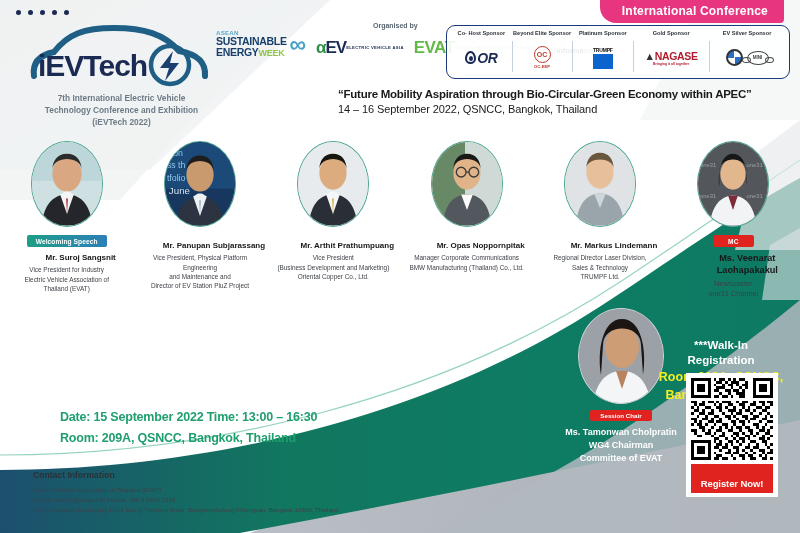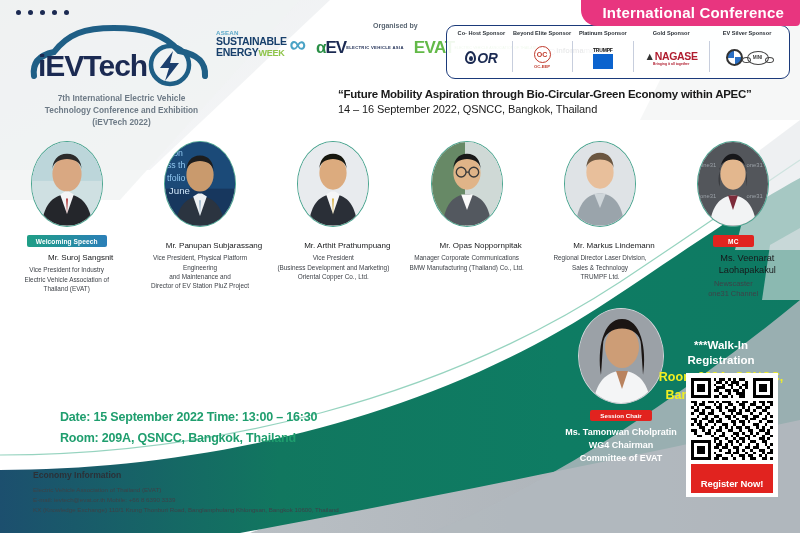--- a/index.html
+++ b/index.html
@@ -16,23 +16,23 @@
   
   .bg-layer { position: absolute; inset: 0; pointer-events: none; }
   .bg-layer svg { position: absolute; inset: 0; width: 800px; height: 533px; }
 
   
   .dots { position: absolute; left: 16px; top: 10px; display: flex; gap: 7px; z-index: 6; }
   .dots i { width: 5px; height: 5px; border-radius: 50%; background: #1b2a52; display: block; }
 
   
   .intl-badge {
-    position: absolute; right: 0px; top: 0px; z-index: 8;
+    position: absolute; right: 16px; top: 0px; z-index: 8;
     background: #e8357f; color: #fff;
-    font-size: 15px; font-weight: 700; letter-spacing: .2px;
+    font-size: 12px; font-weight: 700; letter-spacing: .2px;
     padding: 4px 16px 5px 22px;
     border-bottom-left-radius: 16px; border-bottom-right-radius: 4px;
   }
 
   
   .logo-block { position: absolute; left: 24px; top: 24px; width: 200px; z-index: 5; }
   .logo-mark { position: relative; width: 195px; height: 66px; }
   .logo-mark svg { position: absolute; left: 0; top: 0; }
   .logo-sub {
     margin-top: 2px; text-align: center; width: 195px;
@@ -117,21 +117,21 @@
     border: 1.4px solid #49a58f; overflow: hidden; position: relative;
     background: #dfe4e8;
   }
   .spk-photo .ph { position: absolute; inset: 0; }
   .spk-badge {
     margin-top: 8px; color: #fff; font-size: 6.6px; font-weight: 700;
     padding: 2.5px 9px; border-radius: 2px; letter-spacing: .1px;
   }
   .spk-badge.welcome { background: linear-gradient(90deg,#1f9e86 0%,#2b7fb8 100%); }
   .spk-badge.mc { background: #e1231f; padding: 2.5px 15px; }
-  .spk-name { margin-top: 6px; font-size: 8px; font-weight: 400; color: #17181a; text-align: center; line-height: 1.3; padding-left: 28px; }
+  .spk-name { margin-top: 6px; font-size: 8px; font-weight: 700; color: #17181a; text-align: center; line-height: 1.3; padding-left: 28px; }
   .spk-name.big { font-size: 9.2px; }
   .spk-role { margin-top: 2px; font-size: 6.4px; color: #3e4248; text-align: center; line-height: 1.45; padding: 0 4px; }
   .spk-role.big { font-size: 7.4px; line-height: 1.4; }
   .spk.nobadge .spk-name { margin-top: 14px; }
 
   
   .maintitle { position: absolute; left: 58px; top: 302px; z-index: 6; }
   .maintitle .l1 { font-size: 26.5px; font-weight: 800; color: #164a7c; letter-spacing: -.9px; line-height: 1.12; }
   .maintitle .l2 { font-size: 19.5px; font-weight: 700; color: #1d6fb8; letter-spacing: -.55px; line-height: 1.26; }
   .maintitle .l3 { font-size: 19.5px; font-weight: 700; color: #1d6fb8; letter-spacing: -.55px; line-height: 1.26; }
@@ -694,19 +694,19 @@
           <rect x="18" y="28" width="1" height="1"></rect>
           <rect x="21" y="28" width="2" height="1"></rect>
           <rect x="25" y="28" width="2" height="1"></rect>
           <rect x="28" y="28" width="1" height="1"></rect>
       </g>
     </svg>
     <div class="register-btn">Register Now!</div>
   </div>
 
   <div class="contact">
-    <div class="ch">Economy Information</div>
+    <div class="ch">Contact Information</div>
     <div class="cl">Electric Vehicle Association of Thailand (EVAT)</div>
     <div class="cl">E-mail: ievtech@evat.or.th Mobile: +66 8 6390 3339</div>
     <div class="cl">KX (Knowledge Exchange) 110/1 Krung Thonburi Road, Banglamphulang Khlongsan, Bangkok 10600, Thailand</div>
   </div>
 
 </div>
 
 </body></html>

